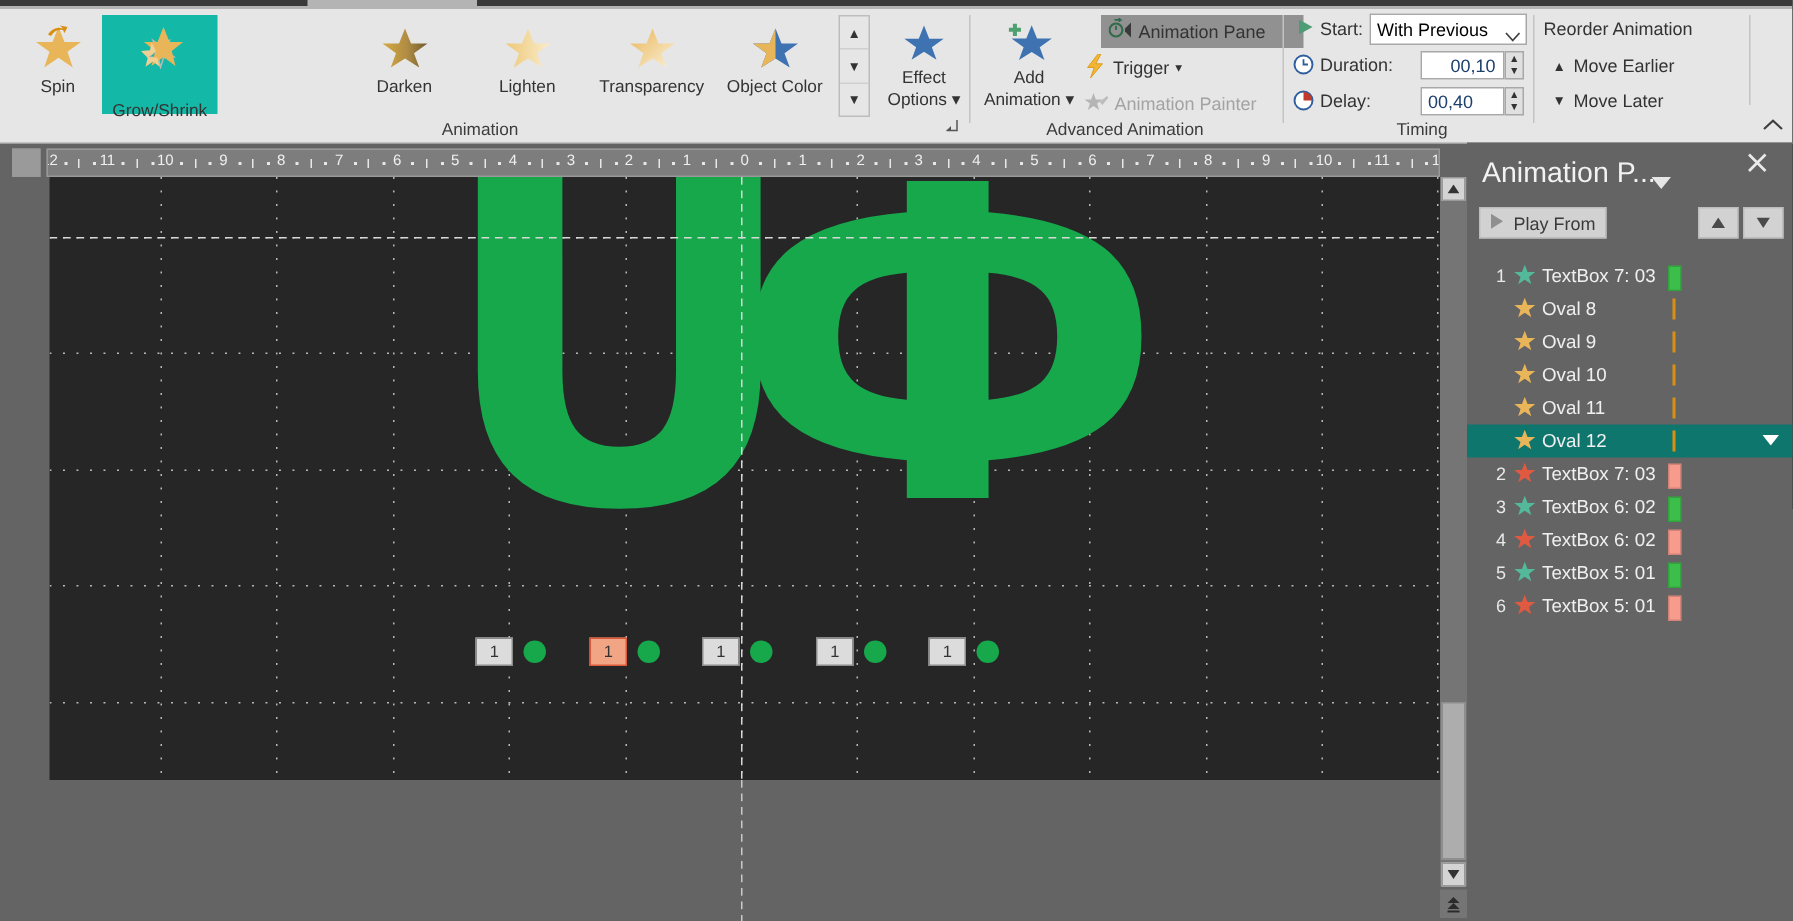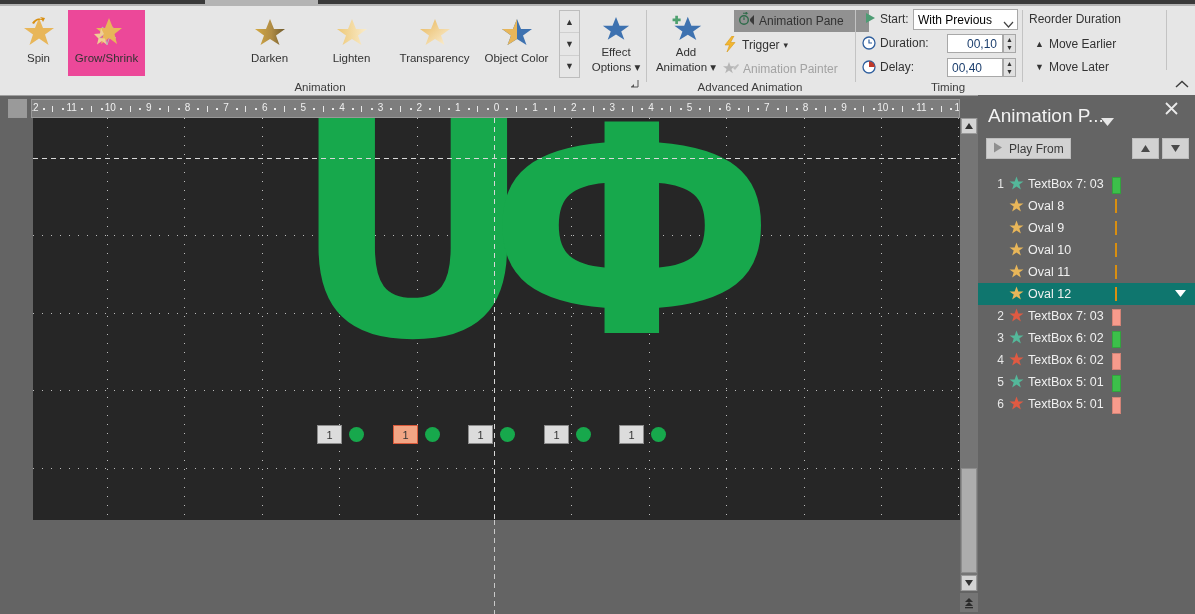--- a/index.html
+++ b/index.html
@@ -22,21 +22,21 @@
   .ribbon{position:absolute;left:0;top:6px;width:1195px;height:89px;background:#e6e6e6;
           border-bottom:1px solid #a0a0a0;}
   .grp{position:absolute;top:0;height:89px;}
   .grp .glabel{position:absolute;bottom:2px;left:0;width:100%;text-align:center;
                font-size:11.5px;color:#3c3c3c;}
   .grpsep{position:absolute;top:4px;width:1px;height:72px;background:#c3c3c3;}
 
   
   .gal{position:absolute;top:4px;width:77px;height:66px;display:flex;flex-direction:column;
        align-items:center;justify-content:flex-start;cursor:default;}
-  .gal.sel{background:#ec4899;}
+  .gal.sel{background:#14b8a6;gap:16px;}
   .gal .star{margin-top:6px;}
   .gal .cap{font-size:11.5px;color:#333;margin-top:3px;white-space:nowrap;}
 
   
   .galscroll{position:absolute;top:4px;left:559px;width:19px;height:66px;background:#e6e6e6;
              border:1px solid #bdbdbd;display:flex;flex-direction:column;}
   .galscroll div{flex:1;border-bottom:1px solid #cfcfcf;display:flex;align-items:center;
                  justify-content:center;font-size:9px;color:#333;}
   .galscroll div:last-child{border-bottom:none;}
 
@@ -348,21 +348,21 @@
         <div>▲</div>
         <div>▼</div>
       </div>
 
       <div class="glabel" style="left:0;width:180px;">Timing</div>
     </div>
 
     <div class="grpsep" style="left:1022px;"></div>
 
     <div class="grp" style="left:1025px;width:140px;">
-      <span class="reolbl" style="left:4px;top:6px;">Reorder Duration</span>
+      <span class="reolbl" style="left:4px;top:6px;">Reorder Animation</span>
       <div class="reobtn" style="left:10px;top:31px;">
         <span style="font-size:9px;">▲</span>
         <span>Move Earlier</span>
       </div>
       <div class="reobtn" style="left:10px;top:54px;">
         <span style="font-size:9px;">▼</span>
         <span>Move Later</span>
       </div>
     </div>
 

